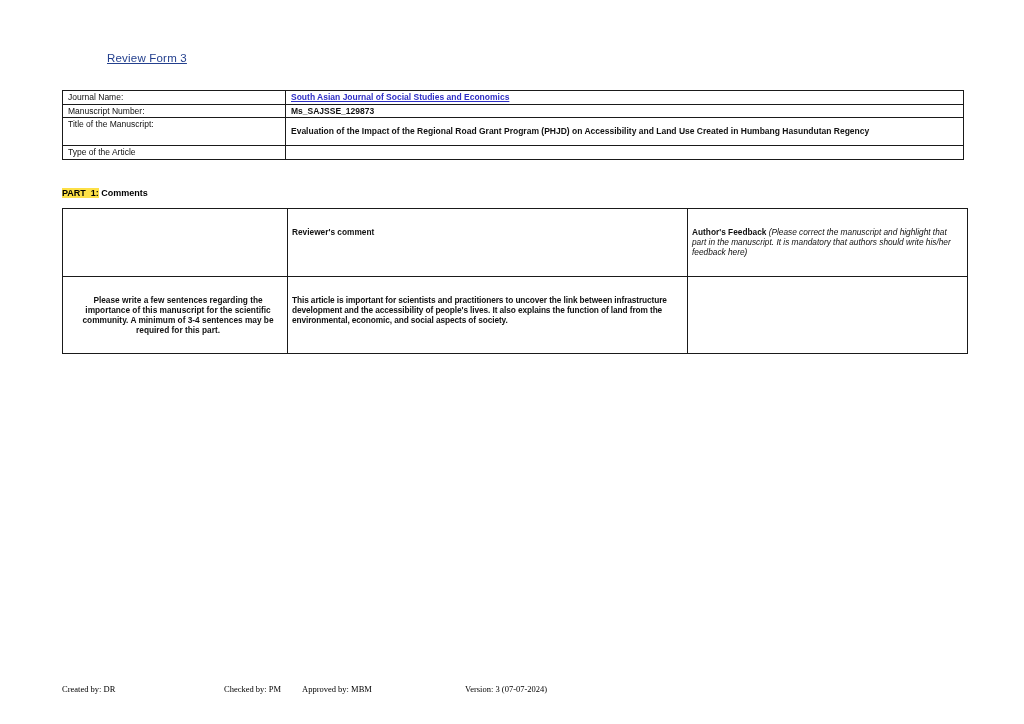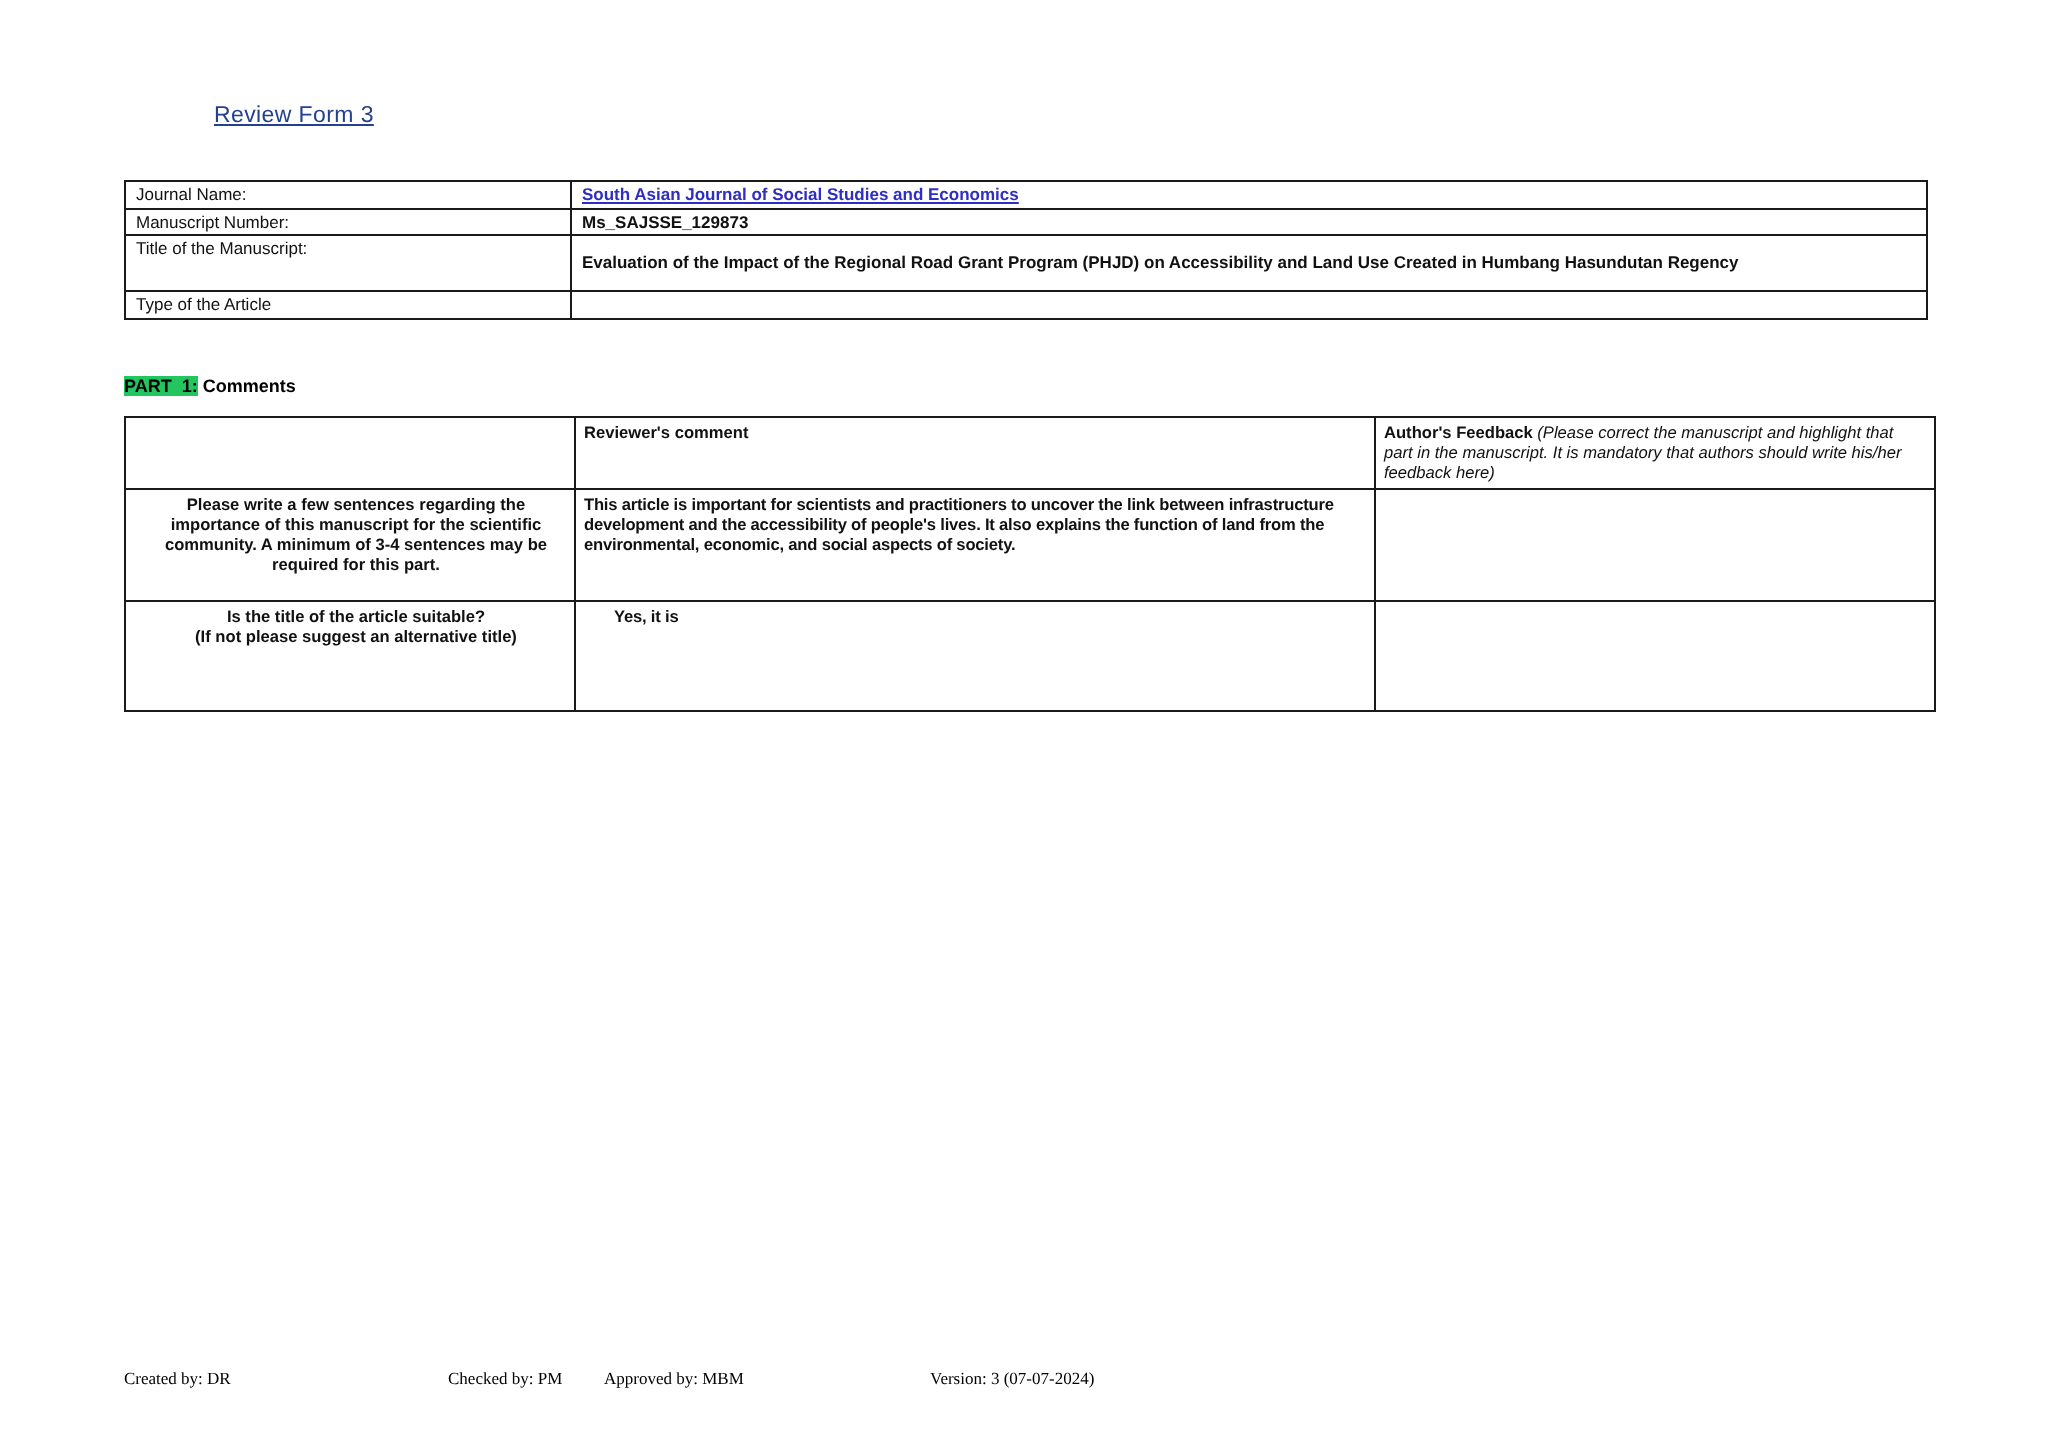--- a/index.html
+++ b/index.html
@@ -37,33 +37,33 @@
   .info-table td.v-mid { vertical-align: middle; font-weight: bold; }
   .journal-link {
     color: #2E2EC5; font-weight: bold; text-decoration: underline;
     cursor: pointer;
   }
   
   .part-line {
     position: absolute; left: 62px; top: 188px;
     font-size: 9px; font-weight: bold; color: #000;
   }
-  .part-badge { background: #22c55e; white-space: pre; }
+  .part-badge { background: #fde047; white-space: pre; }
   
   .comments-table {
     position: absolute; left: 62px; top: 208px;
     width: 905px; border-collapse: collapse; table-layout: fixed;
   }
   .comments-table col.c-q { width: 225px; }
   .comments-table col.c-rev { width: 400px; }
   .comments-table col.c-auth { width: 280px; }
   .comments-table td {
     border: 1px solid #1a1a1a;
     font-size: 8.3px; line-height: 10.2px;
-    vertical-align: top; padding: 2px 4px;
+    vertical-align: top; padding: 18px 4px;
     overflow: hidden;
   }
   .comments-table tr.r-head { height: 30px; }
   .comments-table tr.r-body1 { height: 56px; }
   .comments-table tr.r-body2 { height: 55px; }
   .comments-table td.q { font-weight: bold; padding-left: 12px; padding-right: 6px; text-align: center; }
   .comments-table td.rev { font-weight: bold; letter-spacing: -0.1px; }
   .comments-table td.head-rev { font-weight: bold; }
   .comments-table td.head-auth b { font-weight: bold; }
   .comments-table td.head-auth i { font-weight: normal; }
@@ -118,27 +118,19 @@
       <tr class="r-head">
     <td></td>
     <td class="head-rev">Reviewer's comment</td>
     <td class="head-auth"><b>Author's Feedback</b> <i>(Please correct the manuscript and highlight that part in the manuscript. It is mandatory that authors should write his/her feedback here)</i></td>
   </tr>
   <tr class="r-body1">
     <td class="q">Please write a few sentences regarding the importance of this manuscript for the scientific community. A minimum of 3-4 sentences may be required for this part.</td>
     <td class="rev">This article is important for scientists and practitioners to uncover the link between infrastructure development and the accessibility of people's lives. It also explains the function of land from the environmental, economic, and social aspects of society.</td>
     <td></td>
   </tr>
-  <tr class="r-body2">
-    <td class="q">
-          <div>Is the title of the article suitable?</div>
-          <div>(If not please suggest an alternative title)</div>
-        </td>
-    <td class="rev"><span class="indent-15">Yes, it is</span></td>
-    <td></td>
-  </tr>
 </tbody>
   </table>
 
 <span class="footer-item f1">Created by: DR</span>
 <span class="footer-item f2">Checked by: PM</span>
 <span class="footer-item f3">Approved by: MBM</span>
 <span class="footer-item f4">Version: 3 (07-07-2024)</span>
 
 </body></html>

